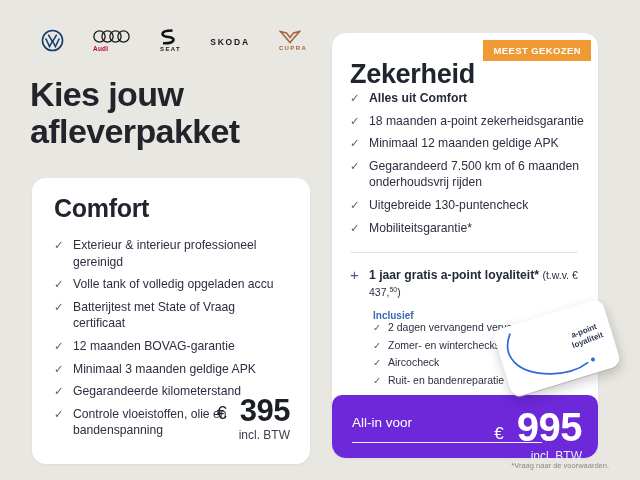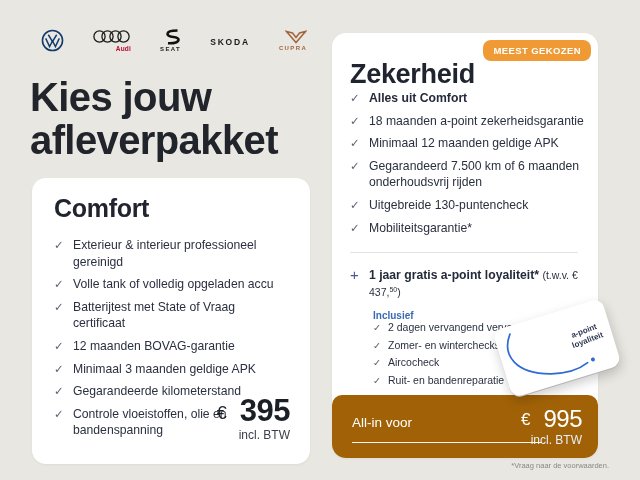--- a/index.html
+++ b/index.html
@@ -1,73 +1,73 @@
 <!DOCTYPE html>
 <html><head>
 <meta charset="utf-8">
 <style>
   html,body{margin:0;padding:0;}
   body{font-family:"Liberation Sans",sans-serif;}
   .stage{position:relative;width:640px;height:480px;background:#E9E7E1;overflow:hidden;}
 
   
   .brands{position:absolute;left:25px;top:29px;display:flex;align-items:flex-start;gap:13px;}
-  .brand{display:flex;flex-direction:column;align-items:flex-end;gap:1px;margin-left:16px;}
+  .brand{display:flex;flex-direction:column;align-items:flex-start;gap:1px;margin-left:16px;}
   .brand-sub{font-size:6px;font-weight:700;letter-spacing:1.4px;color:#222;}
   .brand-sub.audi{color:#BB0A30;letter-spacing:0.2px;font-size:6.5px;}
   .brand-sub.cupra{color:#A2653E;}
   .skoda-word{font-size:8.5px;font-weight:700;letter-spacing:1.8px;color:#1A1A1A;margin-top:8px;}
 
   
-  .heading{position:absolute;left:30px;top:76px;font-size:40px;font-weight:600;color:#21242B;line-height:1.08;letter-spacing:-0.6px;}
+  .heading{position:absolute;left:30px;top:76px;font-size:34px;font-weight:600;color:#21242B;line-height:1.08;letter-spacing:-0.6px;}
 
   
   .card{position:absolute;background:#fff;border-radius:14px;box-sizing:border-box;box-shadow:0 1px 3px rgba(0,0,0,0.05);}
   .feat{list-style:none;margin:0;padding:0;display:flex;flex-direction:column;gap:6px;}
   .feat li{display:flex;gap:8px;font-size:12.2px;color:#2A3040;line-height:1.36;}
   .chk{color:#5C6576;font-size:11.5px;line-height:1.4;flex:0 0 11px;}
   .feat li.bold .txt{font-weight:700;color:#232A3A;}
 
   
   .card-comfort{left:32px;top:178px;width:278px;height:286px;padding:16px 20px 32px 22px;}
   .card-title{font-size:25px;font-weight:600;color:#20242E;margin:0 0 14px 0;letter-spacing:-0.3px;}
   .price-block{position:absolute;right:20px;bottom:22px;text-align:right;color:#1B2027;}
   .price-line{line-height:1;}
   .cur{font-size:18px;font-weight:500;vertical-align:2px;}
   .num{font-size:31px;font-weight:600;letter-spacing:-0.5px;margin-left:13px;}
   .price-note{font-size:12px;color:#3A404C;margin-top:2px;}
 
   
   .card-zeker{left:332px;top:33px;width:266px;height:425px;padding:20px 14px 0 18px;}
   .card-zeker .card-title{font-size:27px;margin:6px 0 0 0;}
-  .badge{position:absolute;top:7px;right:7px;background:#F09A35;color:#fff;font-size:9.5px;font-weight:700;letter-spacing:0.4px;padding:5px 10px;border-radius:8px;}
+  .badge{position:absolute;top:7px;right:7px;background:#F09A35;color:#fff;font-size:9.5px;font-weight:700;letter-spacing:0.4px;padding:5px 10px;border-radius:0;}
   .divider{border:none;border-top:1px solid #E4E3DF;margin:16px 6px 14px 0;}
   .plus-row{display:flex;gap:8px;align-items:flex-start;}
   .plus{color:#46598F;font-size:15px;line-height:1.1;font-weight:500;flex:0 0 11px;}
   .plus-text{font-size:12.2px;line-height:1.35;color:#232A3A;}
   .plus-text .t{font-weight:700;}
   .plus-text .v{font-weight:400;font-size:10.5px;color:#2A3040;}
   .plus-text sup{font-size:7px;}
   .inclusief{margin:10px 0 0 23px;color:#3A6AB2;font-weight:700;font-size:10px;}
   .sub-feat{list-style:none;margin:0 0 0 23px;padding:0;display:flex;flex-direction:column;gap:4px;}
   .sub-feat li{display:flex;gap:6px;font-size:10.5px;color:#2A3040;line-height:1.3;}
   .sub-feat .chk{font-size:9.5px;flex:0 0 9px;}
 
   
   .loyalty-card{position:absolute;left:168px;top:280px;width:114px;height:70px;background:#fff;border-radius:10px;transform:rotate(-17deg);box-shadow:0 5px 12px rgba(0,0,0,0.20),0 1px 0 #d9d7d3;z-index:3;}
   .loyalty-card svg{position:absolute;left:0;top:0;}
   .loyalty-card .lc-text{position:absolute;right:10px;top:22px;text-align:center;font-size:8px;font-weight:600;color:#2A3550;line-height:1.3;transform:rotate(-4deg);}
 
   
-  .blue-footer{position:absolute;left:0;bottom:0;width:100%;height:63px;background:#a16207;border-radius:10px 10px 14px 14px;box-sizing:border-box;padding:14px 16px 10px 20px;color:#fff;display:flex;justify-content:space-between;z-index:2;}
+  .blue-footer{position:absolute;left:0;bottom:0;width:100%;height:63px;background:#6d28d9;border-radius:10px 10px 14px 14px;box-sizing:border-box;padding:14px 16px 10px 20px;color:#fff;display:flex;justify-content:space-between;z-index:2;}
   .allin-label{font-size:13.5px;font-weight:500;margin-top:6px;}
   .allin-line{position:absolute;left:20px;bottom:15px;width:190px;border-top:1.3px solid rgba(255,255,255,0.95);}
   .fprice{text-align:right;margin-top:-2px;}
   .fprice .cur{font-size:17px;color:#fff;}
-  .fprice .num{font-size:24px;font-weight:400;color:#fff;}
+  .fprice .num{font-size:40px;font-weight:700;color:#fff;}
   .fprice .price-note{color:#E8EDF7;}
 
   .footnote{position:absolute;right:31px;top:461px;font-size:7.5px;color:#8B8883;}
 </style>
 </head>
 <body>
 
 <div class="stage">
 
   <div class="brands">

